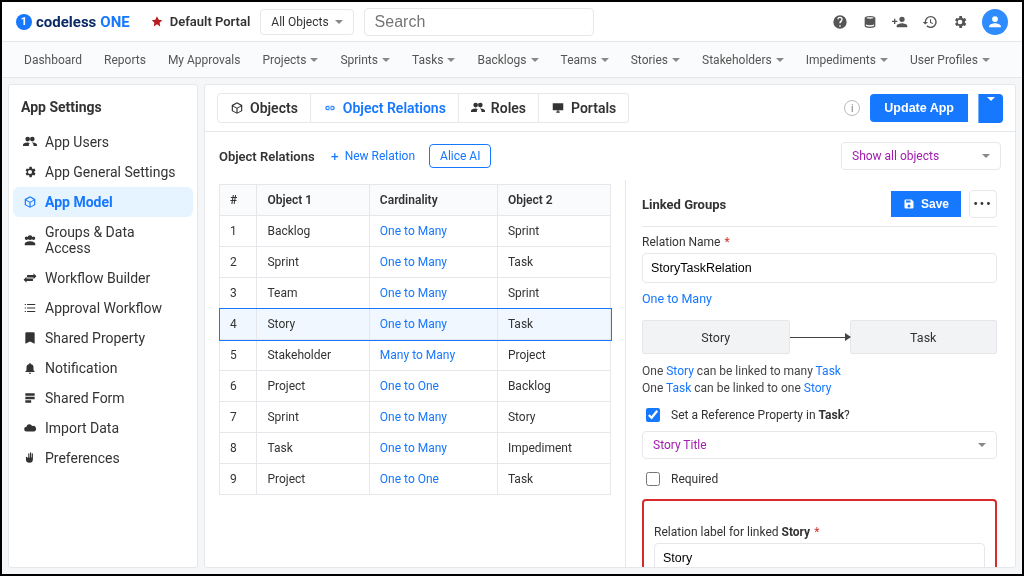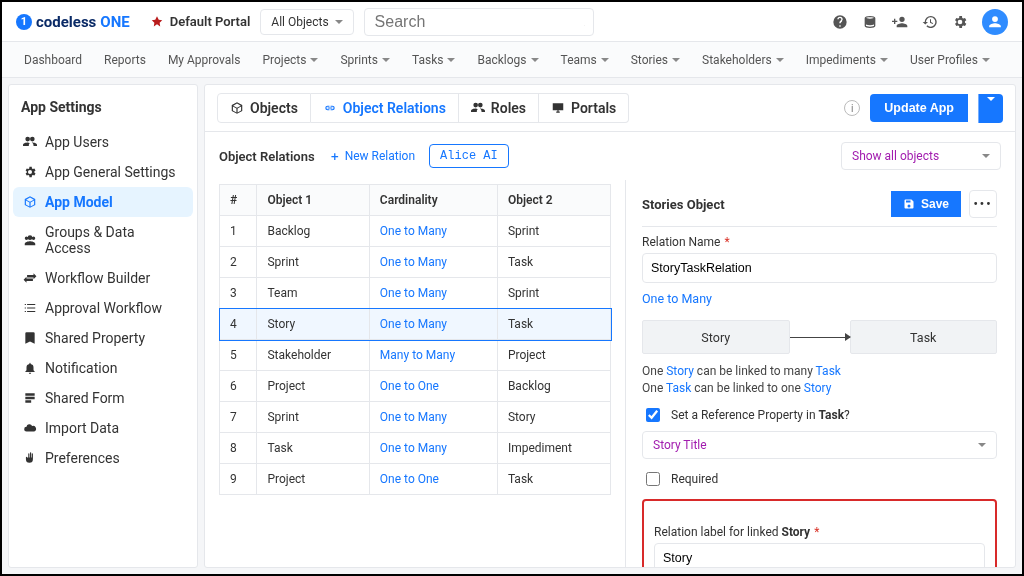--- a/index.html
+++ b/index.html
@@ -121,21 +121,21 @@
   .btn-primary.left { border-radius:4px 0 0 4px; }
   .caret-down.white { border-top-color:#fff; }
   
   .subheader {
     display:flex; align-items:center; gap:14px; padding:10px 14px;
   }
   .subheader .title { font-weight:600; font-size:13px; }
   .link-btn { color: var(--blue); display:flex; align-items:center; gap:4px; cursor:pointer; font-size:12px;}
   .chip-outline {
     border:1px solid var(--blue); border-radius:4px; color:var(--blue);
-    padding:4px 10px; font-size:12px; cursor:pointer;font-family:Liberation Mono, monospace;
+    padding:4px 10px; font-size:12px; cursor:pointer;
   }
   .select-box {
     border:1px solid var(--border); border-radius:4px; padding:6px 10px;
     display:flex; align-items:center; gap:6px; min-width:160px; justify-content:space-between;
     cursor:pointer; color:#a21caf;
   }
   
   .content {
     display:flex; flex:1; overflow:hidden;
   }
@@ -493,21 +493,21 @@
                 <td>Project</td>
                 <td class="card-link">One to One</td>
                 <td>Task</td>
               </tr>
             </tbody>
         </table>
       </div>
 
       <div class="right">
         <div class="right-head">
-          <span class="title">Stories Object</span>
+          <span class="title">Linked Groups</span>
           <div style="flex:1"></div>
           <button class="btn-save">
             <svg width="12" height="12" viewBox="0 0 24 24" fill="#fff">
                 <path d="M17 3H5a2 2 0 00-2 2v14a2 2 0 002 2h14a2 2 0 002-2V7l-4-4zm-5 16a3 3 0 113-3 3 3 0 01-3 3zm3-10H6V5h9z"></path>
               </svg>
             <span>Save</span>
           </button>
           <div class="btn-icon">
             <span style="letter-spacing:2px;font-weight:700">•••</span>
           </div>

